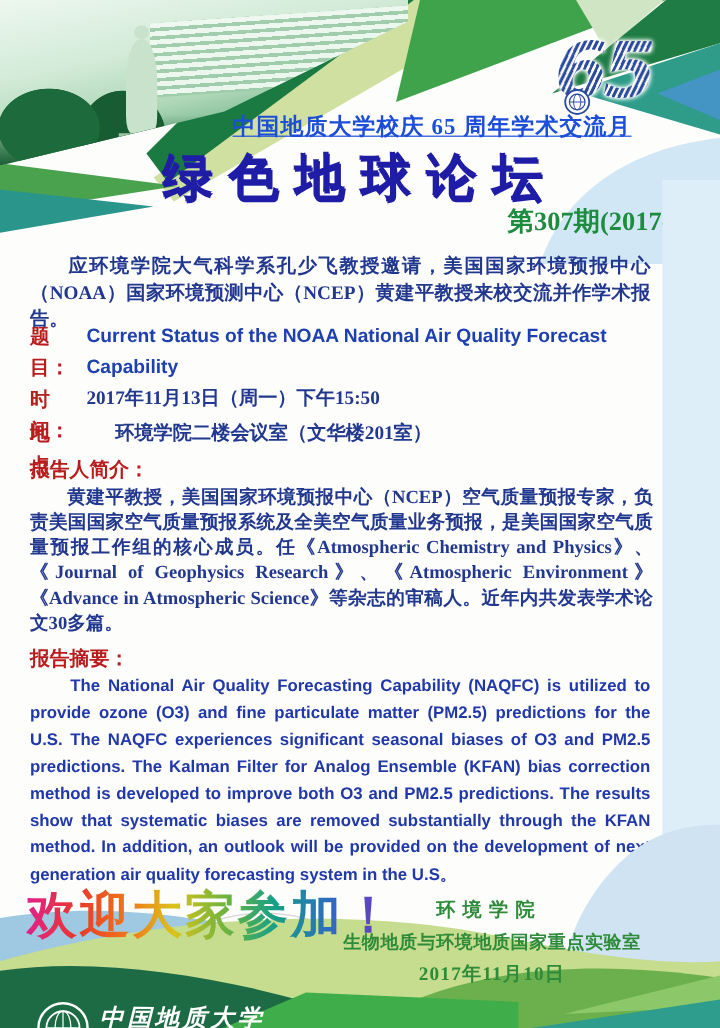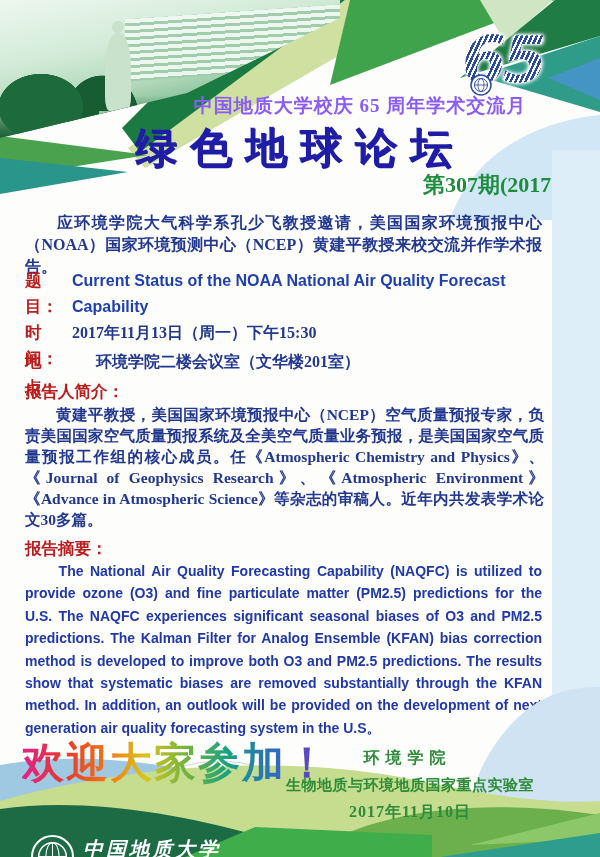--- a/index.html
+++ b/index.html
@@ -52,21 +52,21 @@
   @supports ((-webkit-background-clip:text) or (background-clip:text)){
     .logo65 .digits{
       background:repeating-linear-gradient(115deg,#2a4b9b 0 2.5px,#ffffff 2.5px 4.5px);
       -webkit-background-clip:text;background-clip:text;color:transparent;
     }
   }
   .logo65 .mini-emblem{position:absolute;left:8px;bottom:10px;}
 
   .banner-line{
     position:absolute;top:93px;left:150px;width:420px;text-align:center;
-    font-size:19px;font-weight:bold;color:#8b5cf6;letter-spacing:1px;
+    font-size:19px;font-weight:bold;color:#1d4ed8;letter-spacing:1px;text-decoration:underline;
   }
   .main-title{
     position:absolute;top:120px;left:40px;width:520px;text-align:center;
     font-size:42px;font-weight:900;color:#1f1da5;letter-spacing:13px;
     text-shadow:1px 1px 0 #1f1da5;
   }
   .issue-line{
     position:absolute;top:170px;left:0;width:588px;text-align:right;
     font-size:22px;font-weight:bold;color:#1d8c3f;
   }
@@ -169,21 +169,21 @@
 
   <p class="intro cn blue">应环境学院大气科学系孔少飞教授邀请，美国国家环境预报中心（NOAA）国家环境预测中心（NCEP）黄建平教授来校交流并作学术报告。</p>
 
   <div class="field-row row-topic">
     <span class="label cn">题目：</span>
     <span class="topic-value en">Current Status of the NOAA National Air Quality Forecast Capability</span>
   </div>
 
   <div class="field-row row-time">
     <span class="label cn">时间：</span>
-    <span class="time-value cn">2017年11月13日（周一）下午15:30</span>
+    <span class="time-value cn">2017年11月13日（周一）下午15:50</span>
   </div>
 
   <div class="field-row row-venue">
     <span class="label cn">地点：</span>
     <span class="venue-value cn">环境学院二楼会议室（文华楼201室）</span>
   </div>
 
   <div class="label cn bio-label">报告人简介：</div>
   <p class="bio-text cn blue">黄建平教授，美国国家环境预报中心（NCEP）空气质量预报专家，负责美国国家空气质量预报系统及全美空气质量业务预报，是美国国家空气质量预报工作组的核心成员。任《Atmospheric Chemistry and Physics》、《Journal of Geophysics Research》、《Atmospheric Environment》《Advance in Atmospheric Science》等杂志的审稿人。近年内共发表学术论文30多篇。</p>
 

